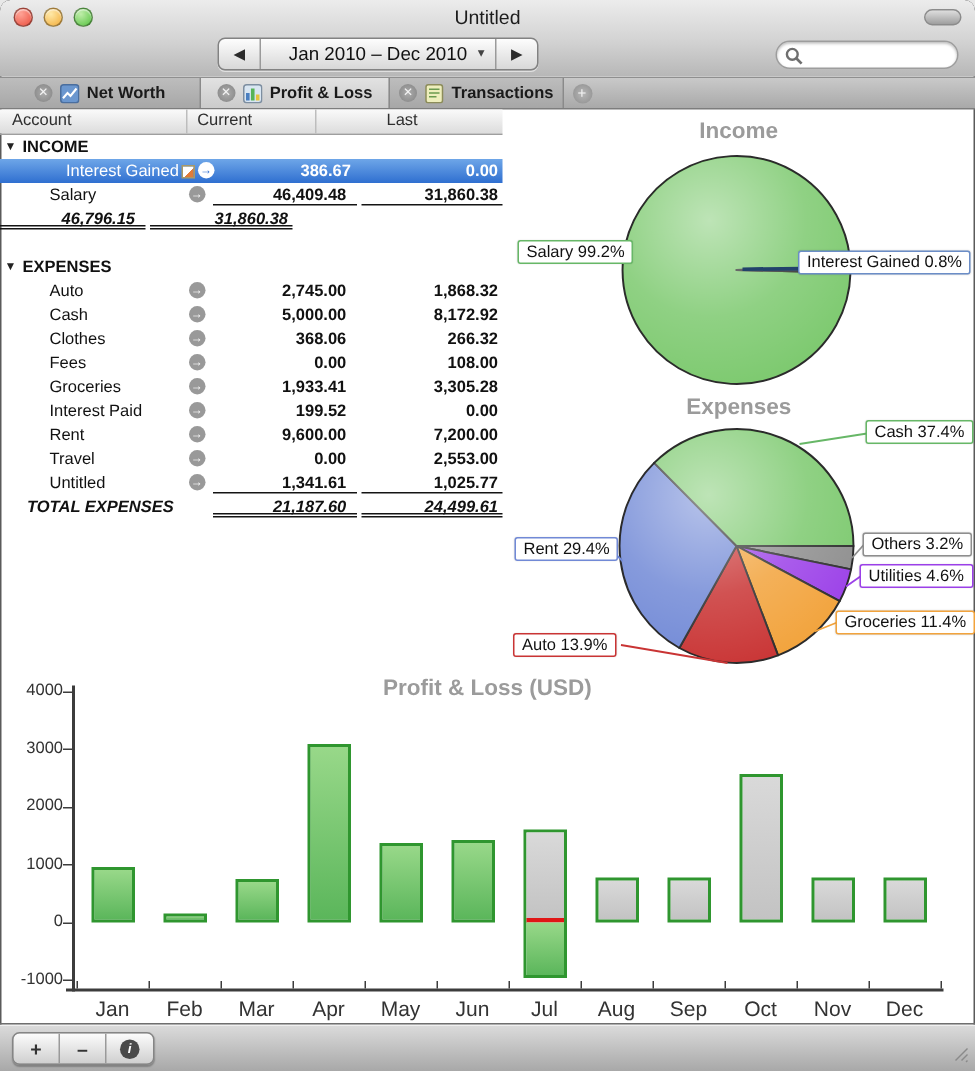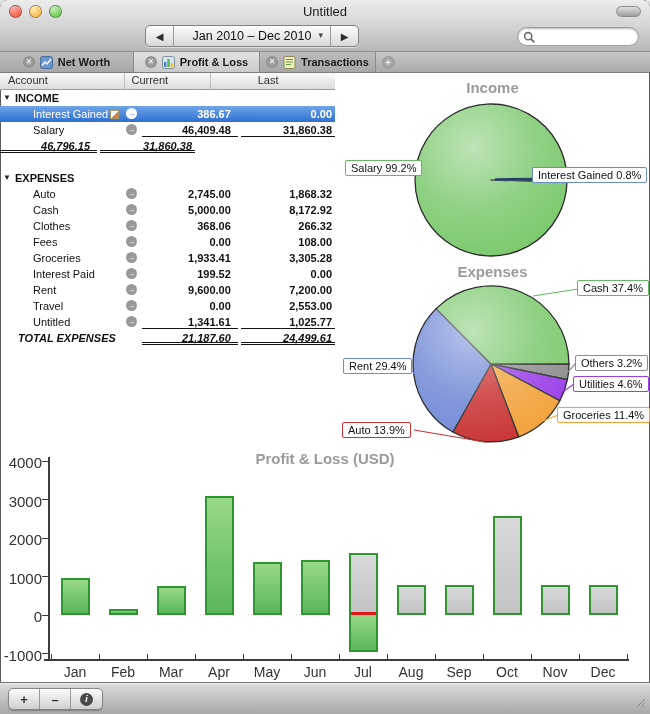--- a/index.html
+++ b/index.html
@@ -62,21 +62,21 @@
   .total .lab{margin-left:18px;font-weight:bold;font-style:italic;}
   .total .c-num{font-style:italic;}
   .net .lab{margin-left:8px;font-weight:bold;}
   .trow.sumline .c-num{border-bottom:1px solid #141414;}
   .trow.total .c-num{border-bottom:3px double #141414;}
   .trow.net .c-num{border-top:1px solid #141414;border-bottom:3px double #141414;}
   .arrow{position:absolute;right:5px;top:2px;width:11px;height:11px;border-radius:50%;background:#999;
          color:#fff;font-size:8px;line-height:11px;text-align:center;font-weight:bold;}
   .badge{width:9px;height:9px;margin-left:2px;border:1px solid #a96;display:inline-block;
          background:linear-gradient(135deg,#fff 55%,#e07b39 55%);}
-  .trow.selected{background:linear-gradient(#6ea6e8,#2f6fd0);color:#fff;}
+  .trow.selected{background:linear-gradient(#6ea6e8,#2f6fd0);color:#fff;padding-left:11px;}
   .trow.selected .c-num{color:#fff;}
   .trow.selected .arrow{background:#fff;color:#2f6fd0;}
   
   .charts{position:absolute;left:335px;top:72px;width:315px;height:373px;}
   .chart-title{position:absolute;left:0;width:100%;text-align:center;font-size:15px;font-weight:bold;color:#9b9b9b;}
   .t-income{top:7px;}
   .t-expenses{top:191px;}
   .pies{position:absolute;left:0;top:0;width:315px;height:373px;}
   .plabel{position:absolute;background:#fff;border:1px solid;padding:1px 5px;font-size:11px;color:#111;
           border-radius:2px;white-space:nowrap;box-shadow:0 0 1px rgba(0,0,0,.15);}
@@ -87,21 +87,21 @@
   .pl-utilities{left:238px;top:304px;border-color:#9b40e8;text-align:right;}
   .pl-groceries{left:222px;top:335px;border-color:#f2a33c;}
   .pl-auto{left:7px;top:350px;border-color:#c93434;}
   .pl-rent{left:8px;top:286px;border-color:#7189d6;}
   
   .barchart{position:absolute;left:0;top:445px;width:650px;height:237px;}
   .bar-title{position:absolute;top:5px;width:100%;text-align:center;font-size:15px;font-weight:bold;color:#9b9b9b;}
   .plot{position:absolute;left:0;top:0;width:650px;height:237px;}
   .yaxis{position:absolute;left:48px;top:12px;width:2px;height:204px;background:#3c3c3c;}
   .xaxis{position:absolute;left:44px;top:214px;width:585px;height:2px;background:#3c3c3c;}
-  .ytick-label{position:absolute;left:0;width:42px;text-align:right;font-size:15px;color:#333;}
+  .ytick-label{position:absolute;left:0;width:42px;text-align:right;font-size:11px;color:#333;}
   .ytick-mark{position:absolute;left:42px;width:7px;height:1px;background:#3c3c3c;}
   .month-label{position:absolute;top:219px;width:48px;text-align:center;font-size:14px;color:#333;}
   .xtick-mark{position:absolute;top:209px;width:1px;height:5px;background:#3c3c3c;}
   .bar{position:absolute;border:2px solid #2f962f;width:29px;}
   .fill-green{background:linear-gradient(180deg,#98d889,#5bb65b);}
   .fill-gray{background:linear-gradient(180deg,#d9d9d9,#c3c3c3);}
   .bar.composite{display:flex;flex-direction:column;background:none;}
   .seg{width:100%;}
   .zero-marker{height:3px;background:#e01616;flex:0 0 auto;}
   

